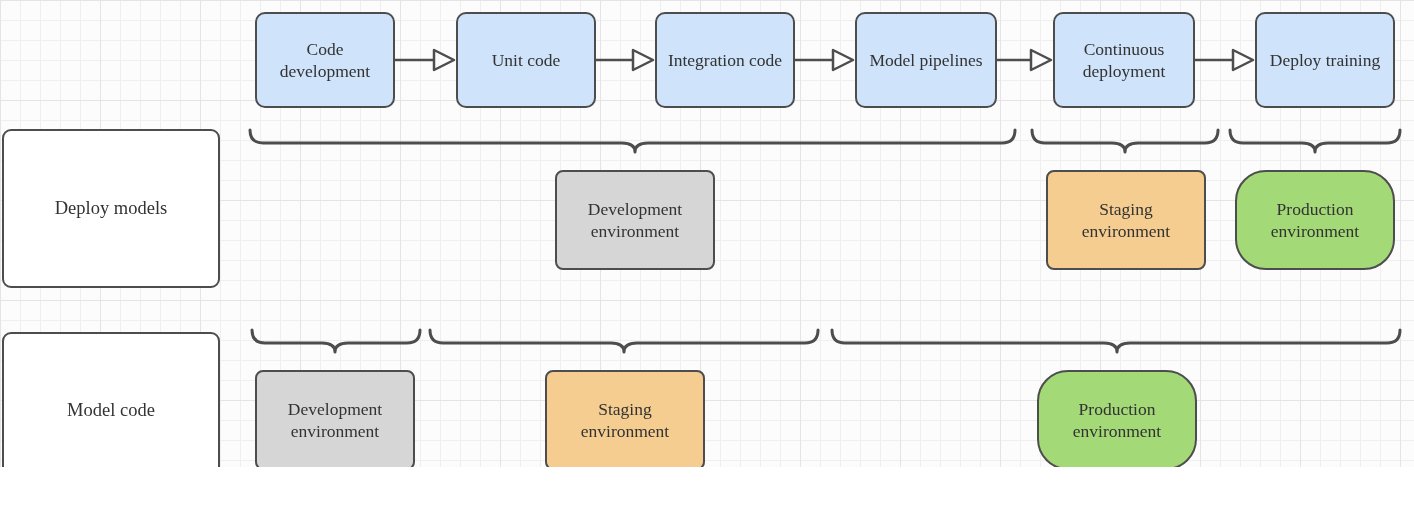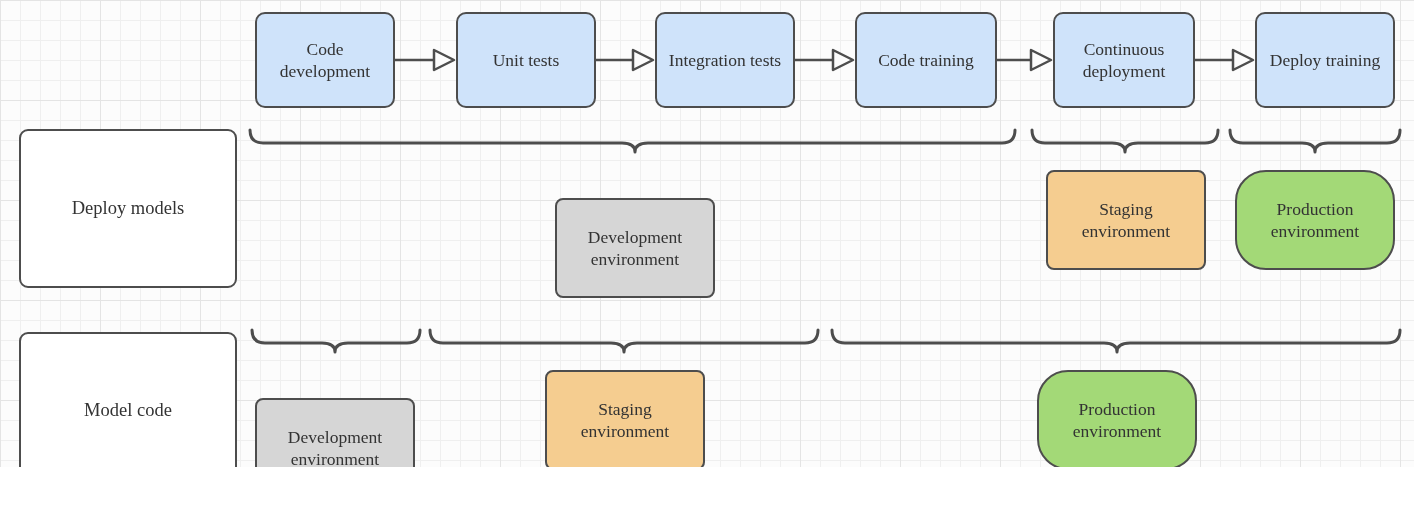--- a/index.html
+++ b/index.html
@@ -44,25 +44,25 @@
     border-radius: 10px;
     background: var(--process-fill, #cfe3fa);
     font-size: 17.5px;
   }
   .env {
     width: 160px;
     height: 100px;
     border-radius: 8px;
     font-size: 17.5px;
   }
-  .env.development { background: var(--development-fill, #d6d6d6); margin-top: 28px; }
+  .env.development { background: var(--development-fill, #d6d6d6); }
   .env.staging     { background: var(--staging-fill, #f5cd90); }
   .env.production  { background: var(--production-fill, #a3d977); border-radius: 31px; }
   .row-label {
-    left: 19px;
+    left: 2px;
     width: 218px;
     border-radius: 9px;
     background: #ffffff;
     font-size: 18.5px;
   }
 </style>
 </head>
 <body>
 
 <div class="canvas">
@@ -93,27 +93,27 @@
       <path d="M 1230 130 Q 1230 143 1243 143 L 1302 143 Q 1315 143 1315 152 Q 1315 143 1328 143 L 1387 143 Q 1400 143 1400 130" fill="none" stroke="#4d4d4d" stroke-width="3" stroke-linecap="round" stroke-linejoin="round"></path>
       <path d="M 252 330 Q 252 343 265 343 L 322 343 Q 335 343 335 352 Q 335 343 348 343 L 407 343 Q 420 343 420 330" fill="none" stroke="#4d4d4d" stroke-width="3" stroke-linecap="round" stroke-linejoin="round"></path>
       <path d="M 430 330 Q 430 343 443 343 L 611 343 Q 624 343 624 352 Q 624 343 637 343 L 805 343 Q 818 343 818 330" fill="none" stroke="#4d4d4d" stroke-width="3" stroke-linecap="round" stroke-linejoin="round"></path>
       <path d="M 832 330 Q 832 343 845 343 L 1104 343 Q 1117 343 1117 352 Q 1117 343 1130 343 L 1387 343 Q 1400 343 1400 330" fill="none" stroke="#4d4d4d" stroke-width="3" stroke-linecap="round" stroke-linejoin="round"></path>
     </svg>
 
   <div class="node step" style="left:255px;width:140px">
     <span>Code development</span>
   </div>
   <div class="node step" style="left:456px;width:140px">
-    <span>Unit tests</span>
+    <span>Unit code</span>
   </div>
   <div class="node step" style="left:655px;width:140px">
-    <span>Integration tests</span>
+    <span>Integration code</span>
   </div>
   <div class="node step" style="left:855px;width:142px">
-    <span>Code training</span>
+    <span>Model pipelines</span>
   </div>
   <div class="node step" style="left:1053px;width:142px">
     <span>Continuous deployment</span>
   </div>
   <div class="node step" style="left:1255px;width:140px">
     <span>Deploy training</span>
   </div>
 
   <div class="node row-label" style="top:129px;height:159px">
     <span>Deploy models</span>

